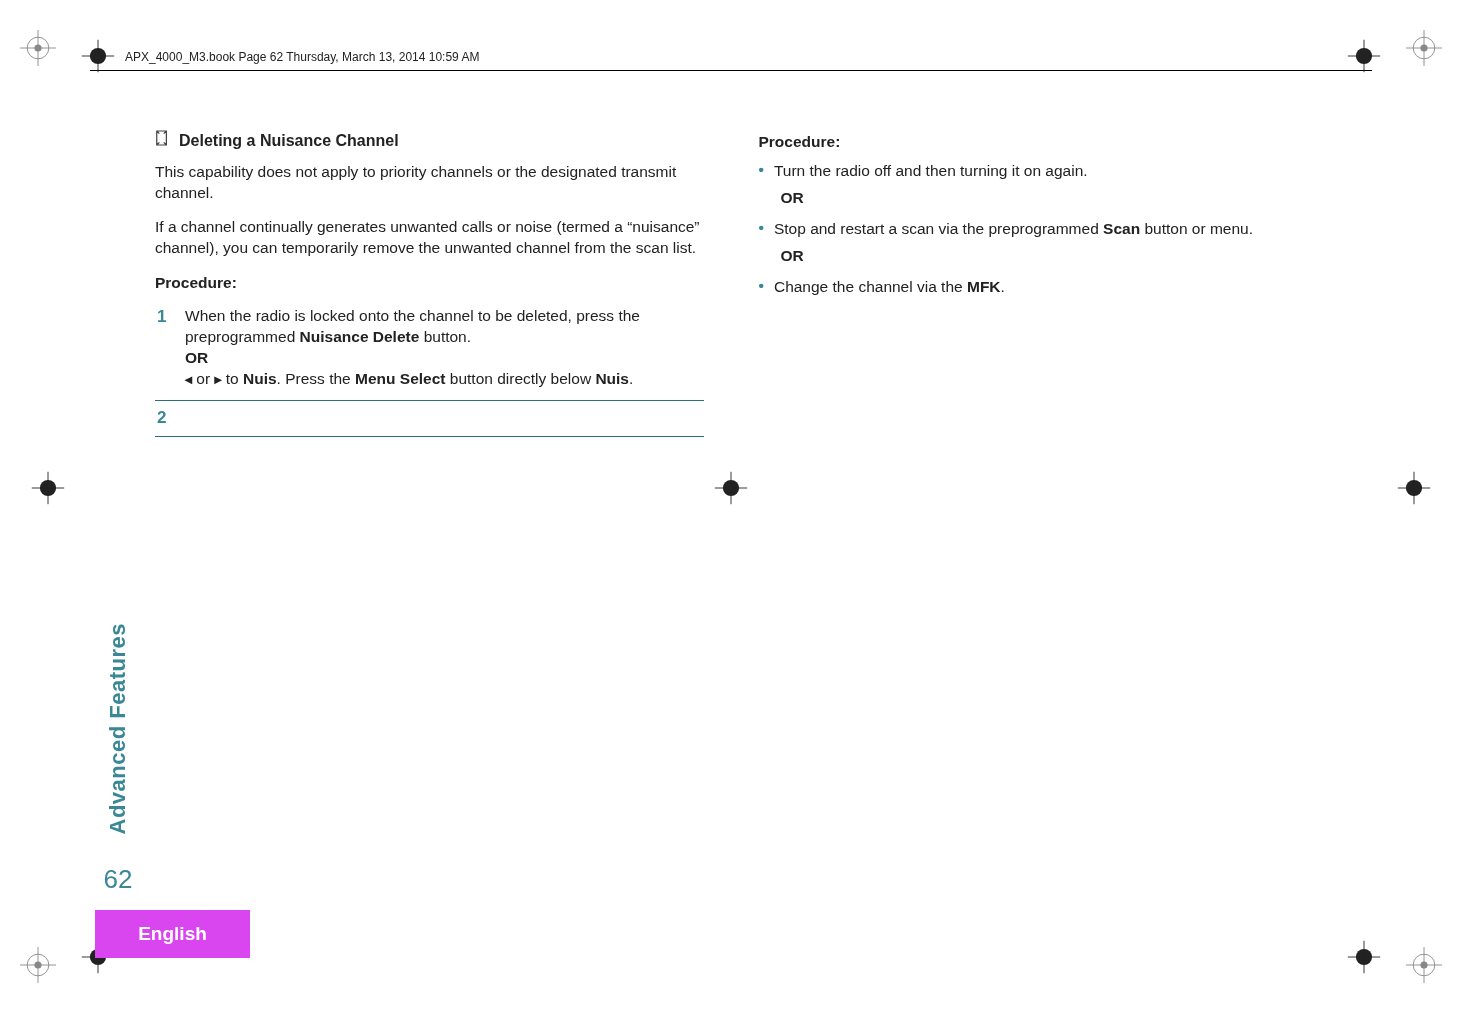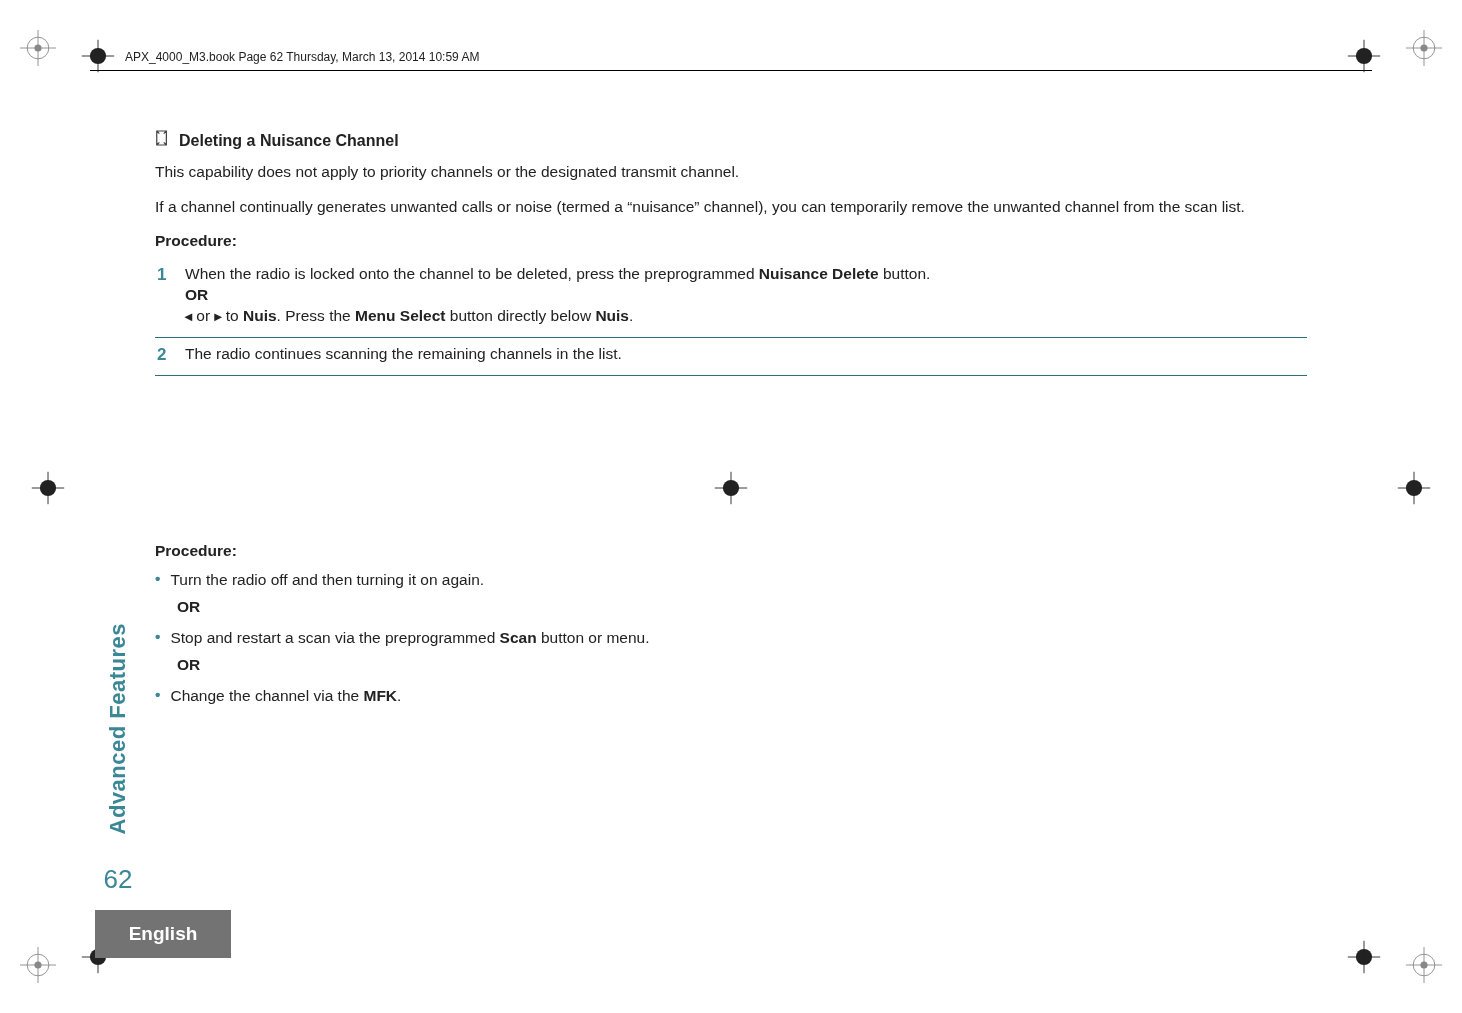--- a/index.html
+++ b/index.html
@@ -49,21 +49,20 @@
   .pm-mr  { top: 470px; right: 30px; }
 
   .content {
     position: absolute;
     top: 130px;
     left: 155px;
     right: 155px;
     bottom: 120px;
     display: flex;
     gap: 55px;
-    flex-direction: column;
   }
   .col {
     flex: 1;
     font-size: 15.5px;
     line-height: 1.35;
     color: #222;
   }
   .section-head {
     display: flex;
     align-items: baseline;
@@ -153,23 +152,23 @@
   }
   .page-num {
     color: #3a8796;
     font-weight: normal;
     font-size: 26px;
   }
   .lang-box {
     position: absolute;
     left: 95px;
     bottom: 55px;
-    width: 136px;
+    width: 155px;
     height: 48px;
-    background: #737373;
+    background: #d946ef;
     display: flex;
     align-items: center;
     justify-content: center;
   }
   .lang-text {
     color: #fff;
     font-weight: bold;
     font-size: 19px;
   }
 </style>
@@ -260,23 +259,20 @@
         <div class="step-num">1</div>
         <div class="step-body">
           <span>When the radio is locked onto the channel to be deleted, press the preprogrammed </span><b>Nuisance Delete</b><span> button.</span>
           <span class="or-inline">OR</span>
           <span class="arrow-glyph">◂</span><span> or </span><span class="arrow-glyph">▸</span><span> to </span><b class="mono">Nuis</b><span>. Press the </span><b>Menu Select</b><span> button directly below </span><b class="mono">Nuis</b><span>.</span>
         </div>
       </div>
 
       <div class="step">
         <div class="step-num">2</div>
-        <div class="step-body">
-          <span>The radio continues scanning the remaining channels in the list.</span>
-        </div>
       </div>
     </div>
 
     <div class="col">
       <div class="proc-label" style="margin-top:2px">Procedure:</div>
 
       <ul class="bullet-list">
         <li class="bullet-item">
           <span class="teal-dot">•</span>
           <span>Turn the radio off and then turning it on again.</span>

